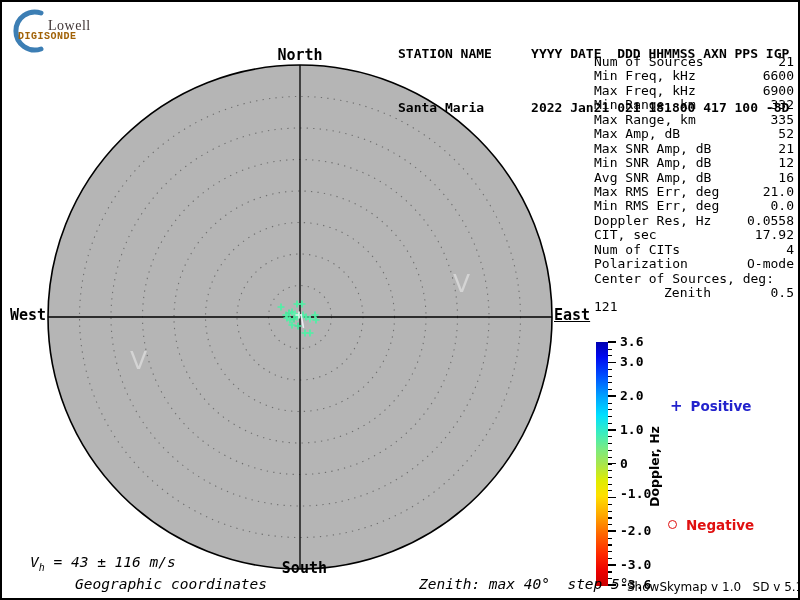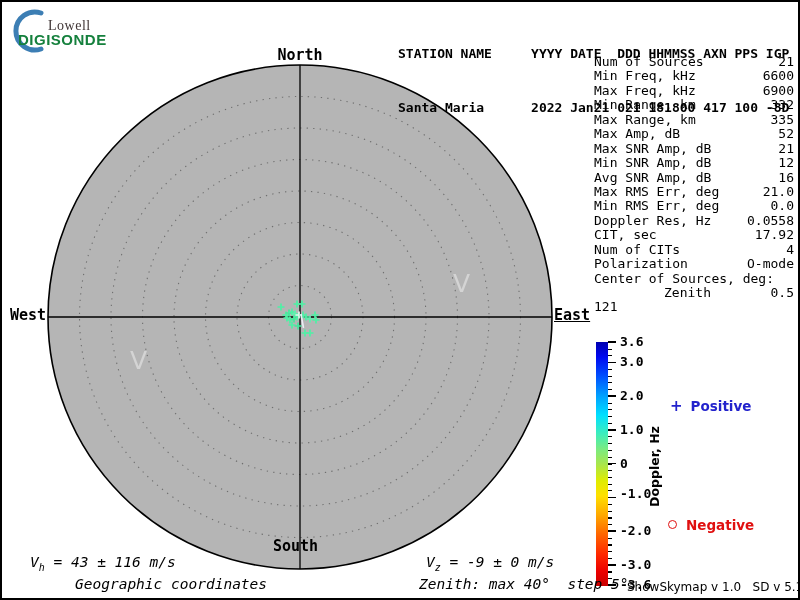--- a/index.html
+++ b/index.html
@@ -2,29 +2,29 @@
 <html><head>
 <meta charset="utf-8">
 <style>
   html,body{margin:0;padding:0;background:#e8e8e8;}
   .page{position:relative;width:800px;height:600px;background:#ffffff;border:2px solid #000;
         box-sizing:border-box;overflow:hidden;font-family:"DejaVu Sans Mono",monospace;color:#000;}
   .abs{position:absolute;}
   
   .logo-top{position:absolute;left:46px;top:16px;font-family:"Liberation Serif",serif;
             font-size:14px;color:#403636;letter-spacing:.5px;}
-  .logo-bottom{position:absolute;left:16px;top:29px;font-family:Liberation Sans, sans-serif;
-               font-weight:bold;font-size:15px;color:#15803d;letter-spacing:.5px;}
+  .logo-bottom{position:absolute;left:16px;top:29px;font-family:Liberation Mono, monospace;
+               font-weight:bold;font-size:10px;color:#a16207;letter-spacing:.5px;}
   
   .hdr{position:absolute;left:396px;top:7px;font-size:13px;font-weight:bold;
        line-height:18px;white-space:pre;}
   
   .compass{position:absolute;font-size:15px;font-weight:bold;}
   .c-north{left:271px;top:44px;width:54px;text-align:center;}
-  .c-south{left:271px;top:535px;width:54px;text-align:left;}
+  .c-south{left:271px;top:557px;width:54px;text-align:right;}
   .c-west{left:8px;top:304px;width:36px;text-align:right;}
   .c-east{left:552px;top:304px;text-decoration:underline;}
   
   .params{position:absolute;left:592px;top:53px;width:200px;font-size:13px;}
   .prow{display:flex;justify-content:space-between;height:14.45px;line-height:14.45px;white-space:pre;}
   .plabel{white-space:pre;}
   .pvalue{white-space:pre;}
   .az-arrow{font-size:9px;color:#222;margin-left:5px;vertical-align:1px;}
   
   .cbbar{position:absolute;left:594px;top:340px;width:12px;height:244px;
@@ -170,17 +170,16 @@
 
   <div class="legend legend-pos">
     <span class="plus-sym">+</span><span>Positive</span>
   </div>
   <div class="legend legend-neg">
     <span class="ring-sym"></span><span>Negative</span>
   </div>
 
   <div class="ftr f-vh"><span>V</span><sub>h</sub><span> = 43 ± 116 m/s</span></div>
   <div class="ftr f-geo">Geographic coordinates</div>
-  <div class="ftr f-vz"><span>V</span><sub>z</sub><span> = -9 ± 0 m/s</span></div>
   <div class="ftr f-zen">Zenith: max 40°  step 5°</div>
   <div class="ftr f-ver">ShowSkymap v 1.0   SD v 5.1</div>
 
 </div>
 
 </body></html>

